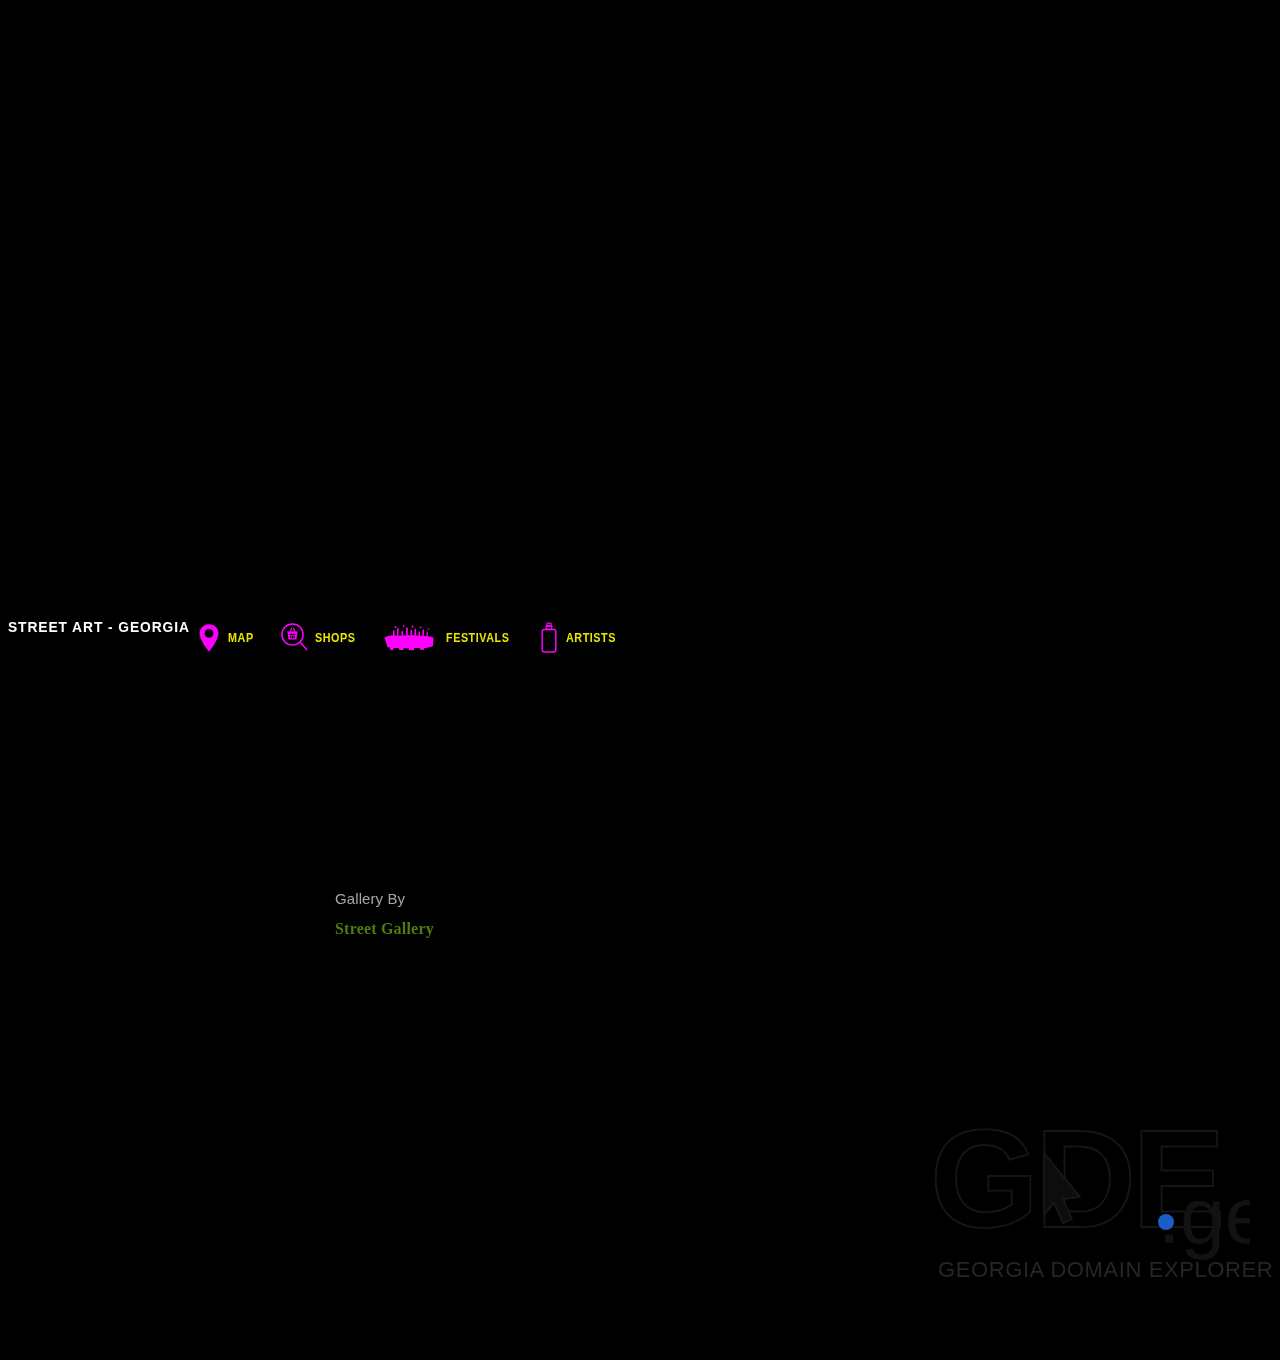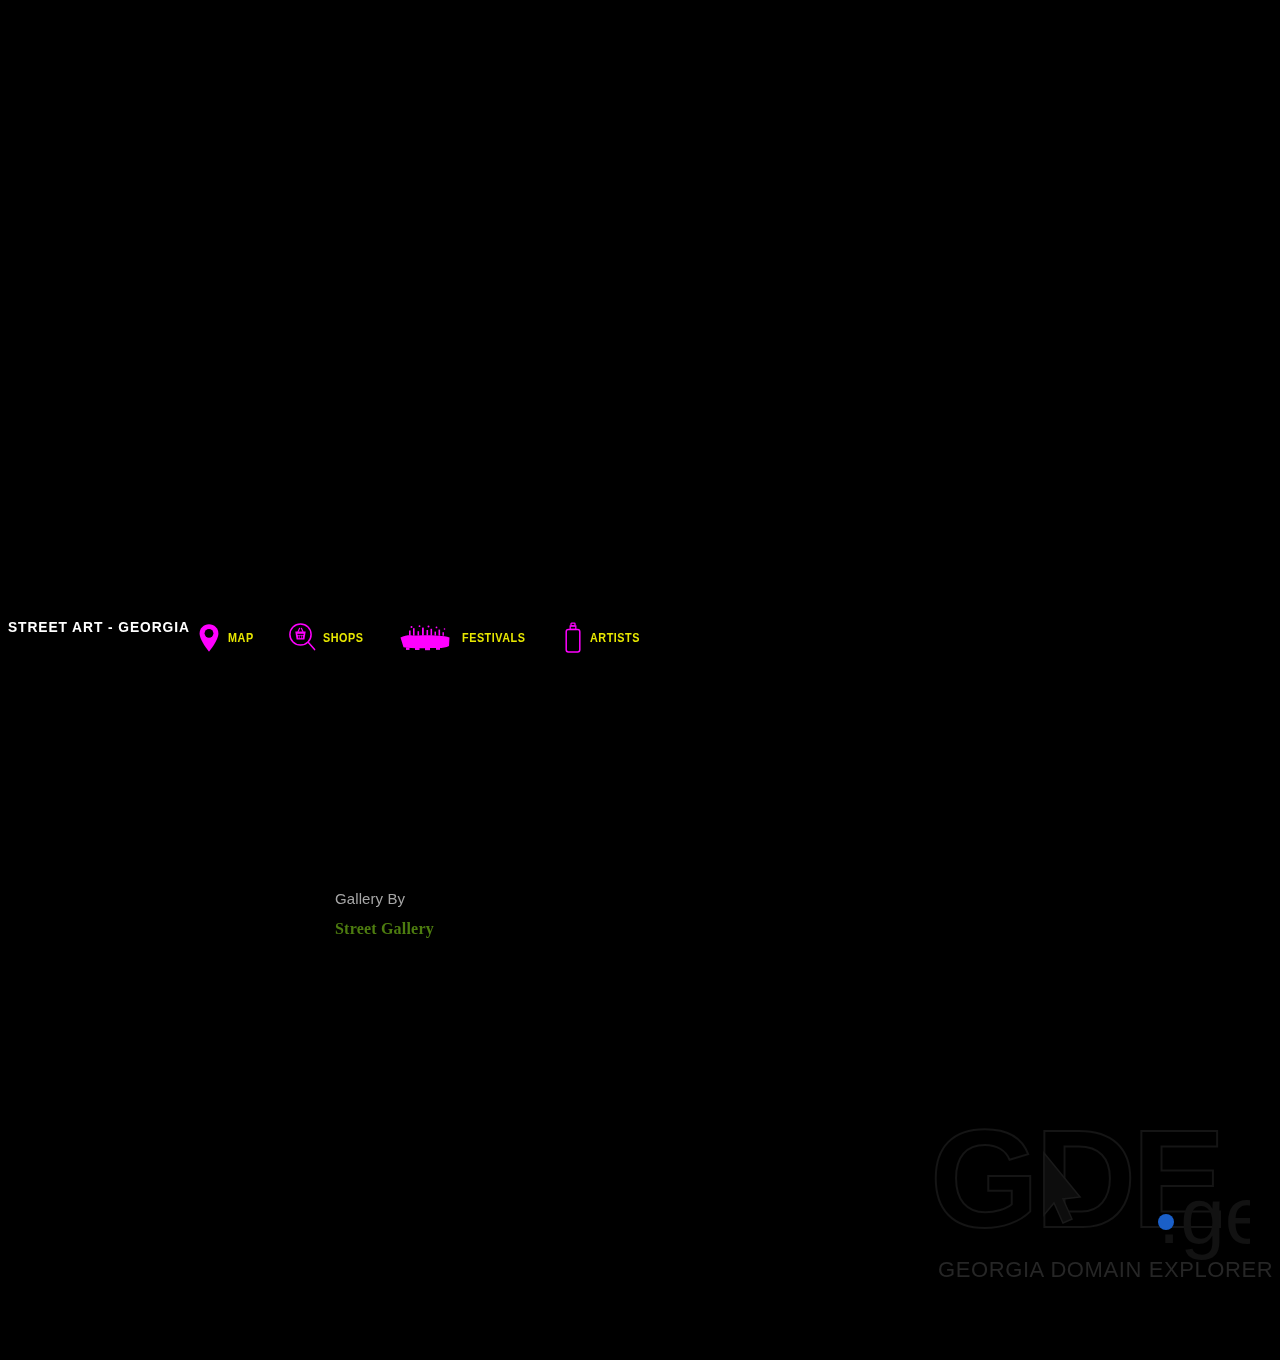--- a/index.html
+++ b/index.html
@@ -43,21 +43,21 @@
     padding: 0;
   }
 
   
   .nav {
     margin-top: 22px;
     display: flex;
     flex-direction: row;
     align-items: center;
     justify-content: space-between;
-    gap: 8px;
+    gap: 0px;
   }
 
   .nav-item {
     display: flex;
     flex-direction: row;
     align-items: center;
     text-decoration: none;
     cursor: pointer;
     padding: 0;
     margin-right: 22px;

